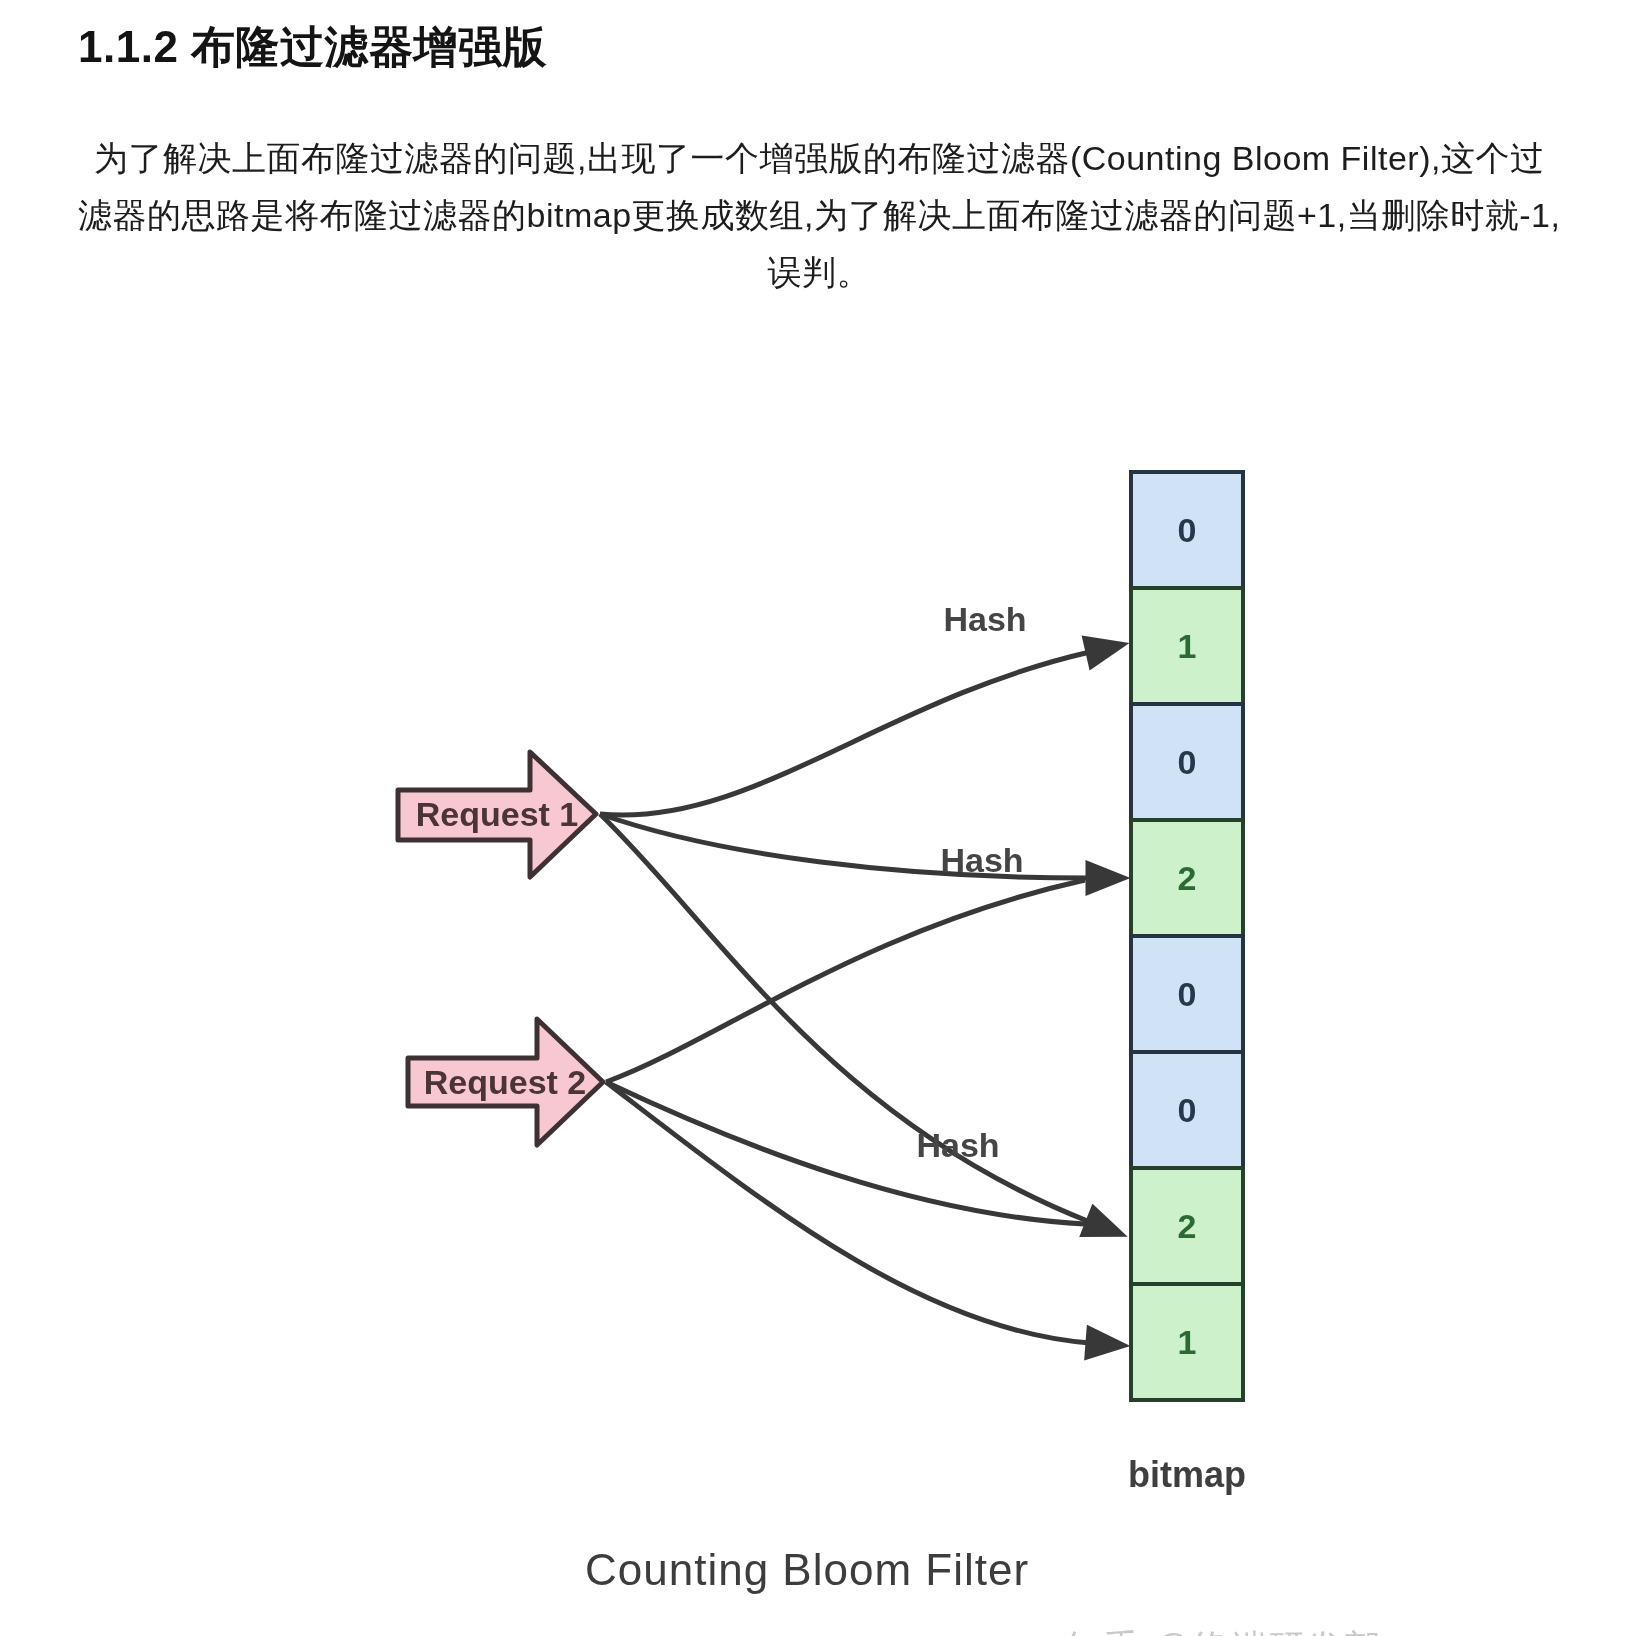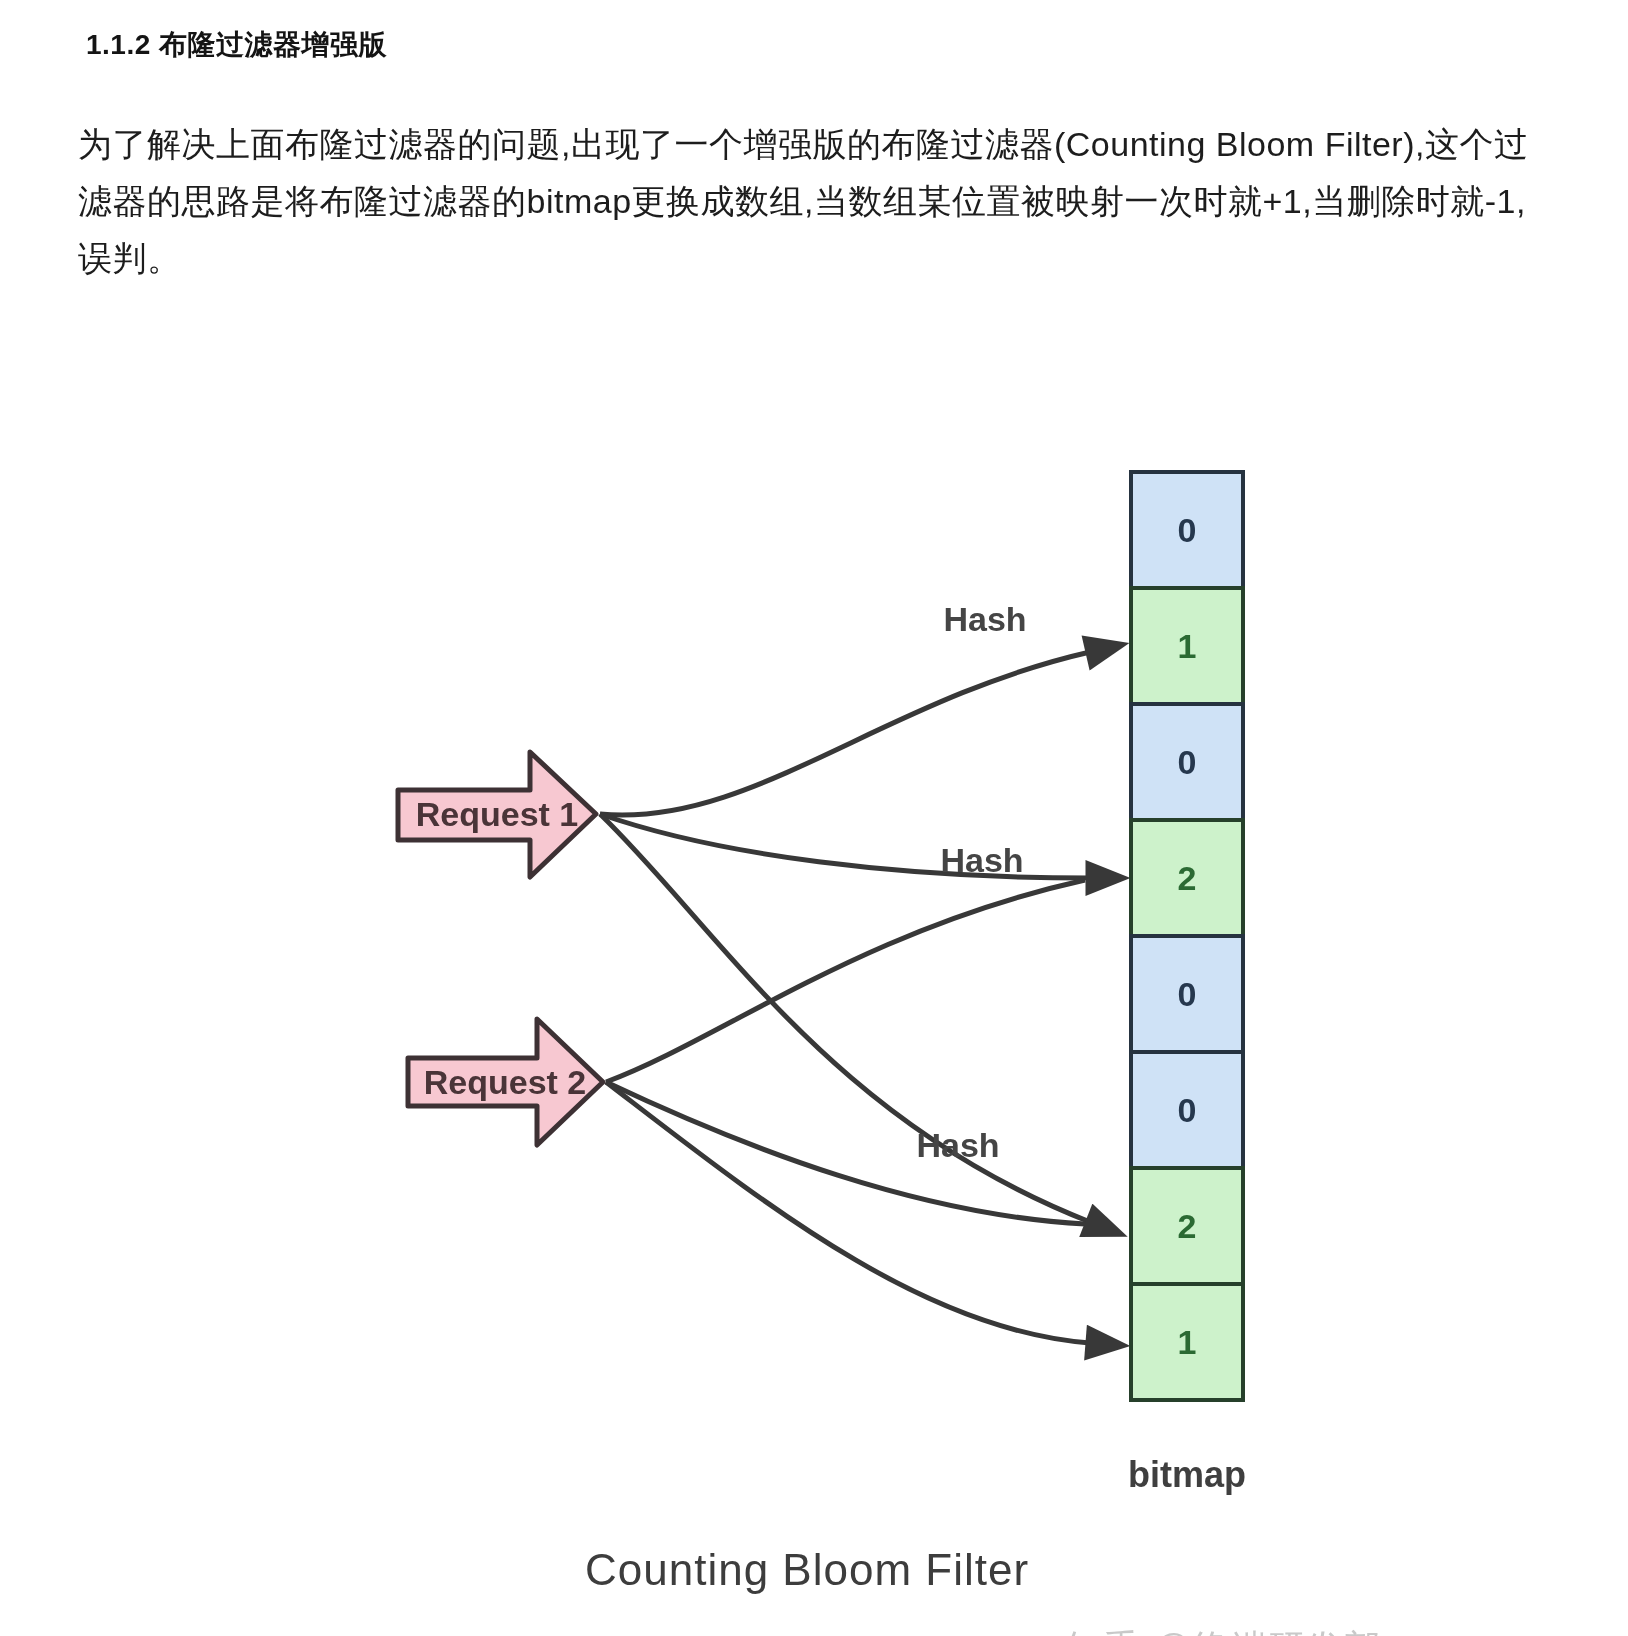--- a/index.html
+++ b/index.html
@@ -1,24 +1,24 @@
 <!DOCTYPE html>
 <html><head>
 <meta charset="utf-8">
 <style>
   html,body{margin:0;padding:0;background:#ffffff;}
   .page{
     position:relative;width:1628px;height:1636px;background:#ffffff;overflow:hidden;
     font-family:"Liberation Sans","DejaVu Sans",sans-serif;
   }
   .heading{
-    position:absolute;left:78px;top:18px;margin:8px;
-    font-size:28px;font-weight:700;color:#141414;letter-spacing:0.5px;
+    position:absolute;left:78px;top:18px;margin:0;
+    font-size:44px;font-weight:700;color:#141414;letter-spacing:0.5px;
   }
-  .paragraph{position:absolute;left:78px;top:116px;}
+  .paragraph{position:absolute;left:78px;top:130px;text-align:center;}
   .pline{
     font-size:34px;line-height:57px;color:#1d1d1d;white-space:nowrap;letter-spacing:0.5px;
   }
   .diagram{position:absolute;left:0;top:400px;}
   .caption{
     position:absolute;left:585px;top:1545px;
     font-size:44px;font-weight:400;color:#3d3d3d;letter-spacing:1px;white-space:nowrap;
   }
   .watermark{
     position:absolute;left:1066px;top:1576px;
@@ -32,21 +32,21 @@
 </style>
 </head>
 <body>
 
 <div class="page">
 
   <h1 class="heading">1.1.2 布隆过滤器增强版</h1>
 
   <div class="paragraph">
     <div class="pline">为了解决上面布隆过滤器的问题,出现了一个增强版的布隆过滤器(Counting Bloom Filter),这个过</div>
-    <div class="pline">滤器的思路是将布隆过滤器的bitmap更换成数组,当数组某位置被映射一次时就+1,当删除时就-1,</div>
+    <div class="pline">滤器的思路是将布隆过滤器的bitmap更换成数组,为了解决上面布隆过滤器的问题+1,当删除时就-1,</div>
     <div class="pline">误判。</div>
   </div>
 
   <svg class="diagram" width="1628" height="1150" viewBox="0 400 1628 1150">
     <defs>
       <marker id="ah" viewBox="0 0 10 8" refX="1" refY="4" markerUnits="userSpaceOnUse" markerWidth="46" markerHeight="36" orient="auto">
         <path d="M0,0 L10,4 L0,8 z" fill="#383838"></path>
       </marker>
     </defs>
 

